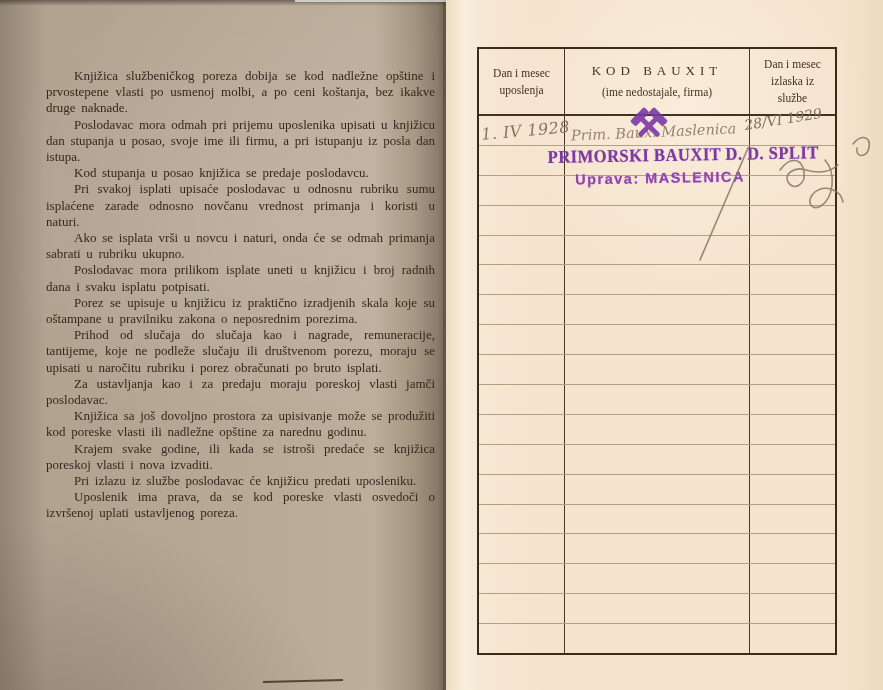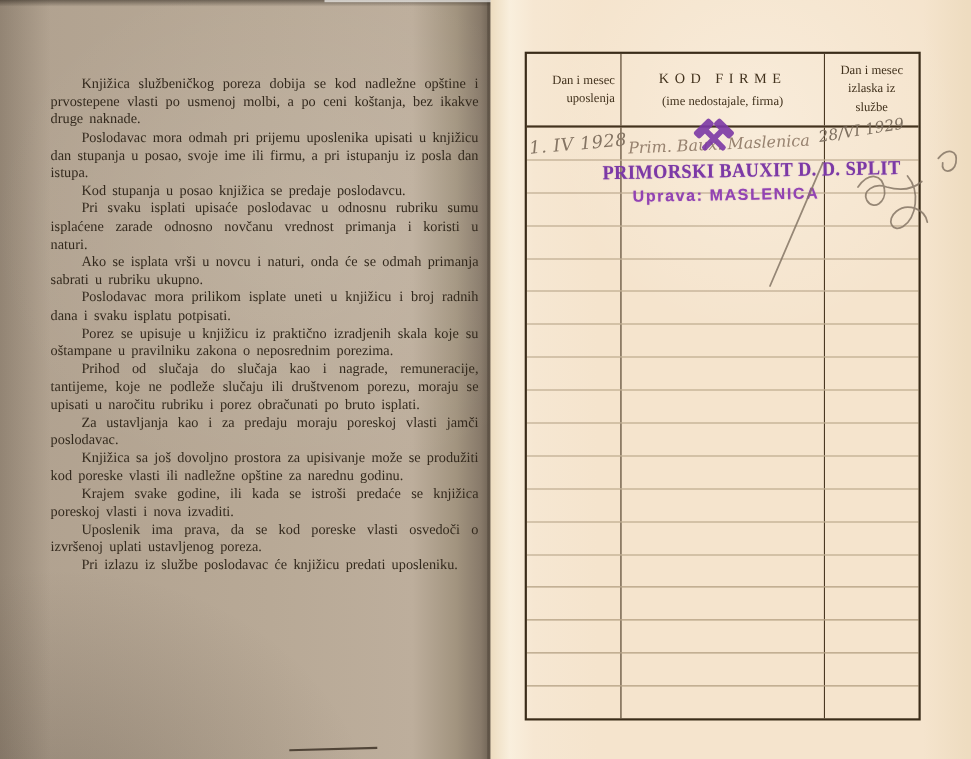--- a/index.html
+++ b/index.html
@@ -57,21 +57,21 @@
     position:absolute;left:477px;top:47px;width:360px;height:608px;
     box-sizing:border-box;border:2.5px solid #3a2c19;
     display:flex;flex-direction:column;
   }
   .t-header{display:flex;height:67px;border-bottom:2px solid #43331e;box-sizing:border-box;}
   .t-hcell{
     display:flex;flex-direction:column;justify-content:center;
     text-align:center;color:#42321d;font-size:11.5px;line-height:1.45;
     padding:0 5px;box-sizing:border-box;
   }
-  .t-h1{width:86px;border-right:1.5px solid #4a3822;text-align:right;}
+  .t-h1{width:86px;border-right:1.5px solid #4a3822;}
   .t-h2{flex:1;border-right:1.5px solid #4a3822;}
   .t-h3{width:85px;}
   .kod-title{font-size:13px;letter-spacing:5px;margin-bottom:3px;white-space:nowrap;}
   .kod-sub{font-size:11.5px;}
   .t-body{flex:1;display:flex;flex-direction:column;}
   .t-row{flex:1;display:flex;border-bottom:1px solid rgba(112,88,52,.5);}
   .t-row:last-child{border-bottom:none;}
   .t-cell{box-sizing:border-box;}
   .t-c1{width:86px;border-right:1.5px solid #4a3822;}
   .t-c2{flex:1;border-right:1.5px solid #4a3822;}
@@ -105,47 +105,47 @@
 </head>
 <body>
 
 <div class="scan">
 
   <div class="page-left">
     <div class="left-text" id="paragraphs">
         <p>Knjižica službeničkog poreza dobija se kod nadležne opštine i prvostepene vlasti po usmenoj molbi, a po ceni koštanja, bez ikakve druge naknade.</p>
         <p>Poslodavac mora odmah pri prijemu uposlenika upisati u knjižicu dan stupanja u posao, svoje ime ili firmu, a pri istupanju iz posla dan istupa.</p>
         <p>Kod stupanja u posao knjižica se predaje poslodavcu.</p>
-        <p>Pri svaku isplati upisaće poslodavac u odnosnu rubriku sumu isplaćene zarade odnosno novčanu vrednost primanja i koristi u naturi.</p>
+        <p>Pri svakoj isplati upisaće poslodavac u odnosnu rubriku sumu isplaćene zarade odnosno novčanu vrednost primanja i koristi u naturi.</p>
         <p>Ako se isplata vrši u novcu i naturi, onda će se odmah primanja sabrati u rubriku ukupno.</p>
         <p>Poslodavac mora prilikom isplate uneti u knjižicu i broj radnih dana i svaku isplatu potpisati.</p>
         <p>Porez se upisuje u knjižicu iz praktično izradjenih skala koje su oštampane u pravilniku zakona o neposrednim porezima.</p>
         <p>Prihod od slučaja do slučaja kao i nagrade, remuneracije, tantijeme, koje ne podleže slučaju ili društvenom porezu, moraju se upisati u naročitu rubriku i porez obračunati po bruto isplati.</p>
         <p>Za ustavljanja kao i za predaju moraju poreskoj vlasti jamči poslodavac.</p>
         <p>Knjižica sa još dovoljno prostora za upisivanje može se produžiti kod poreske vlasti ili nadležne opštine za narednu godinu.</p>
         <p>Krajem svake godine, ili kada se istroši predaće se knjižica poreskoj vlasti i nova izvaditi.</p>
+        <p>Pri izlazu iz službe poslodavac će knjižicu predati uposleniku.</p>
         <p>Uposlenik ima prava, da se kod poreske vlasti osvedoči o izvršenoj uplati ustavljenog poreza.</p>
-        <p>Pri izlazu iz službe poslodavac će knjižicu predati uposleniku.</p>
       </div>
     <div class="end-rule"></div>
   </div>
 
   <div class="spine"></div>
   <div class="stitch" style="top:128px"></div>
   <div class="stitch" style="top:383px"></div>
   <div class="stitch" style="top:628px"></div>
   <div class="edge-top"></div>
 
   <div class="page-right"></div>
 
   <div class="reg-table">
     <div class="t-header">
       <div class="t-hcell t-h1">Dan i mesec uposlenja</div>
       <div class="t-hcell t-h2">
-        <div class="kod-title">KOD FIRME</div>
+        <div class="kod-title">KOD BAUXIT</div>
         <div class="kod-sub">(ime nedostajale, firma)</div>
       </div>
       <div class="t-hcell t-h3">Dan i mesec izlaska iz službe</div>
     </div>
     <div class="t-body" id="t-body">
         <div class="t-row">
           <div class="t-cell t-c1"></div>
           <div class="t-cell t-c2"></div>
           <div class="t-cell t-c3"></div>
         </div>

